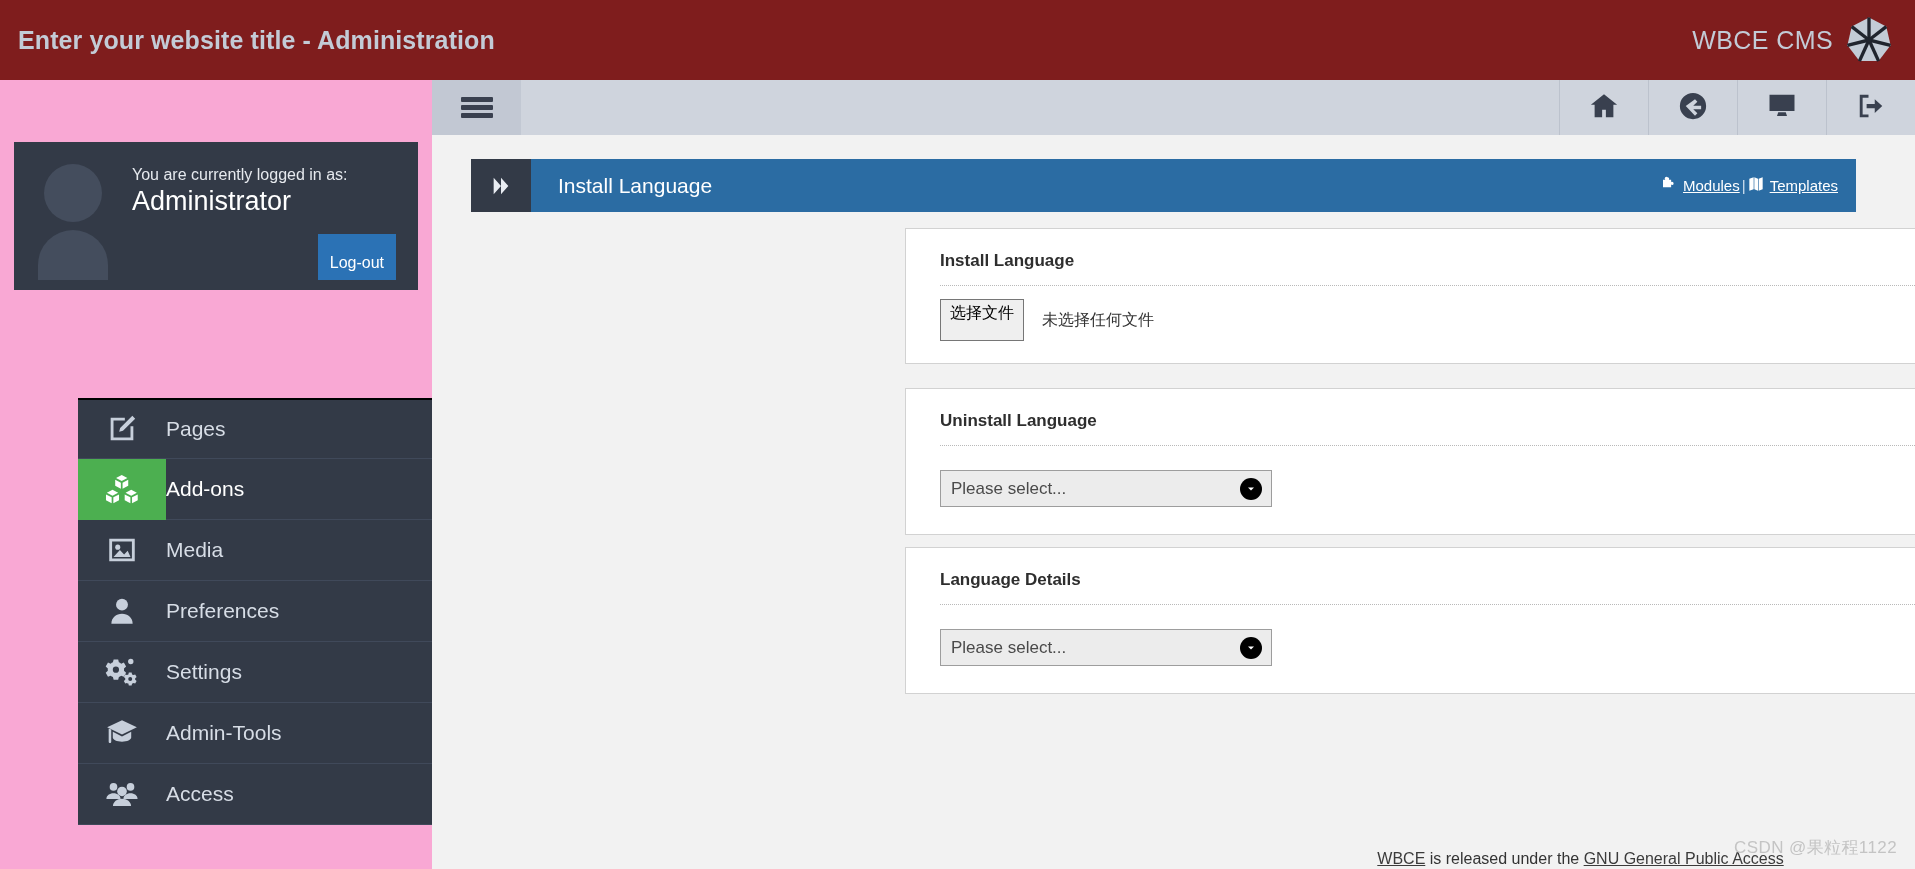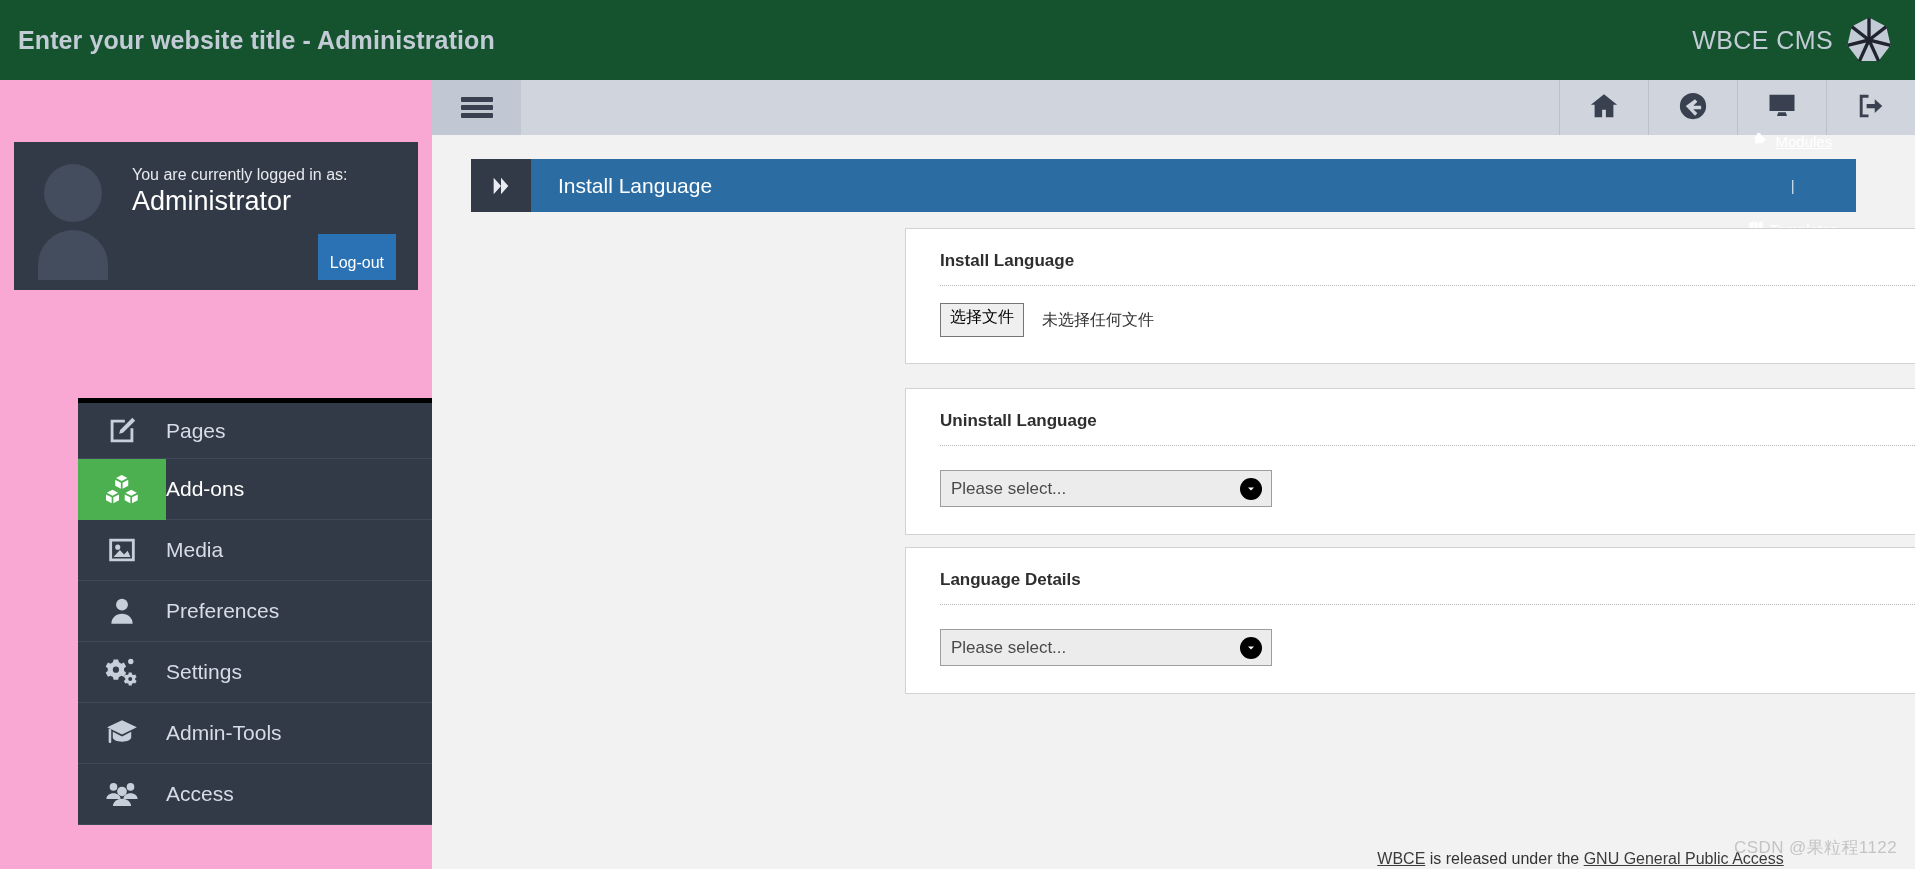--- a/index.html
+++ b/index.html
@@ -6,21 +6,21 @@
   html, body {
     width: 1915px; height: 869px;
     overflow: hidden;
     font-family: "Liberation Sans", sans-serif;
     background: #f2f2f2;
   }
 
   
   .topbar {
     position: absolute; left: 0; top: 0; width: 1915px; height: 80px;
-    background: #14532d;
+    background: #7f1d1d;
     display: flex; align-items: center; justify-content: space-between;
   }
   .topbar-title {
     color: #c3cbd6; font-size: 25px; font-weight: bold;
     padding-left: 18px; letter-spacing: .1px;
   }
   .brand { display: flex; align-items: center; padding-right: 22px; gap: 12px; }
   .brand-text { color: #c3cbd6; font-size: 25px; letter-spacing: .4px; }
   .brand-logo { width: 48px; height: 48px; display: block; }
 
@@ -51,21 +51,21 @@
     font-family: "Liberation Sans", sans-serif;
   }
 
   
   .nav { position: absolute; left: 78px; top: 318px; width: 354px; }
   .nav-item {
     display: flex; align-items: center; height: 61px;
     background: #333a47; border-bottom: 1px solid #40495a;
     cursor: pointer;
   }
-  .nav-item:first-child { border-top: 5px solid #000000; }
+  .nav-item:first-child { border-top: 2px solid #000000; }
   .nav-icon {
     width: 88px; height: 61px; display: flex;
     align-items: center; justify-content: center; flex: 0 0 88px;
   }
   .nav-icon svg { width: 34px; height: 34px; fill: #c7cfdb; }
   .nav-label { color: #d7dde6; font-size: 21px; }
   .nav-item.active .nav-icon { background: #4caf50; }
   .nav-item.active .nav-icon svg { fill: #ffffff; }
   .nav-item.active .nav-label { color: #ffffff; }
 
@@ -100,41 +100,41 @@
     background: #2b6ca3; display: flex; align-items: center;
   }
   .panel-head-icon {
     width: 60px; height: 53px; background: #333a47; flex: 0 0 60px;
     display: flex; align-items: center; justify-content: center; cursor: pointer;
   }
   .panel-head-icon svg { width: 22px; height: 22px; fill: #e9edf3; }
   .panel-title { color: #ffffff; font-size: 21px; padding-left: 27px; }
   .panel-links {
     margin-left: auto; padding-right: 18px; display: flex;
-    align-items: center; gap: 26px; color: #ffffff; font-size: 15px; flex-direction: column;
+    align-items: center; gap: 2px; color: #ffffff; font-size: 15px;
   }
   .panel-links a {
     color: #ffffff; text-decoration: underline; display: inline-flex;
     align-items: center; gap: 6px; cursor: pointer;
   }
   .panel-links svg { width: 16px; height: 16px; fill: #ffffff; }
   .sep { color: #cfe0ef; }
 
   .card {
     position: absolute; left: 473px; background: #ffffff;
     border: 1px solid #d2d2d2; width: 1351px;
   }
   .card-inner { padding: 22px 34px 26px; position: relative; }
   .card-title { font-size: 17px; font-weight: bold; color: #2e2e2e; padding-bottom: 14px; }
   .card-rule { border-bottom: 1px dotted #b9b9b9; }
 
   .file-row { display: flex; align-items: center; padding-top: 24px; height: 44px; }
   .file-btn {
     border: 1px solid #767676; background: #efefef; color: #000;
-    font-size: 16px; padding: 3px 9px 8px; cursor: pointer;
+    font-size: 16px; padding: 3px 9px 16px; cursor: pointer;
     font-family: "Liberation Sans", sans-serif;
   }
   .file-note { font-size: 16px; color: #333; padding-left: 18px; }
 
   .select-wrap { position: relative; display: inline-block; margin-top: 24px; }
   .sel {
     width: 332px; height: 37px; background: #ececec;
     border: 1px solid #9d9d9d; font-size: 17px; color: #4a4a4a;
     padding: 0 44px 0 10px; appearance: none; -webkit-appearance: none;
     font-family: "Liberation Sans", sans-serif; cursor: pointer;

